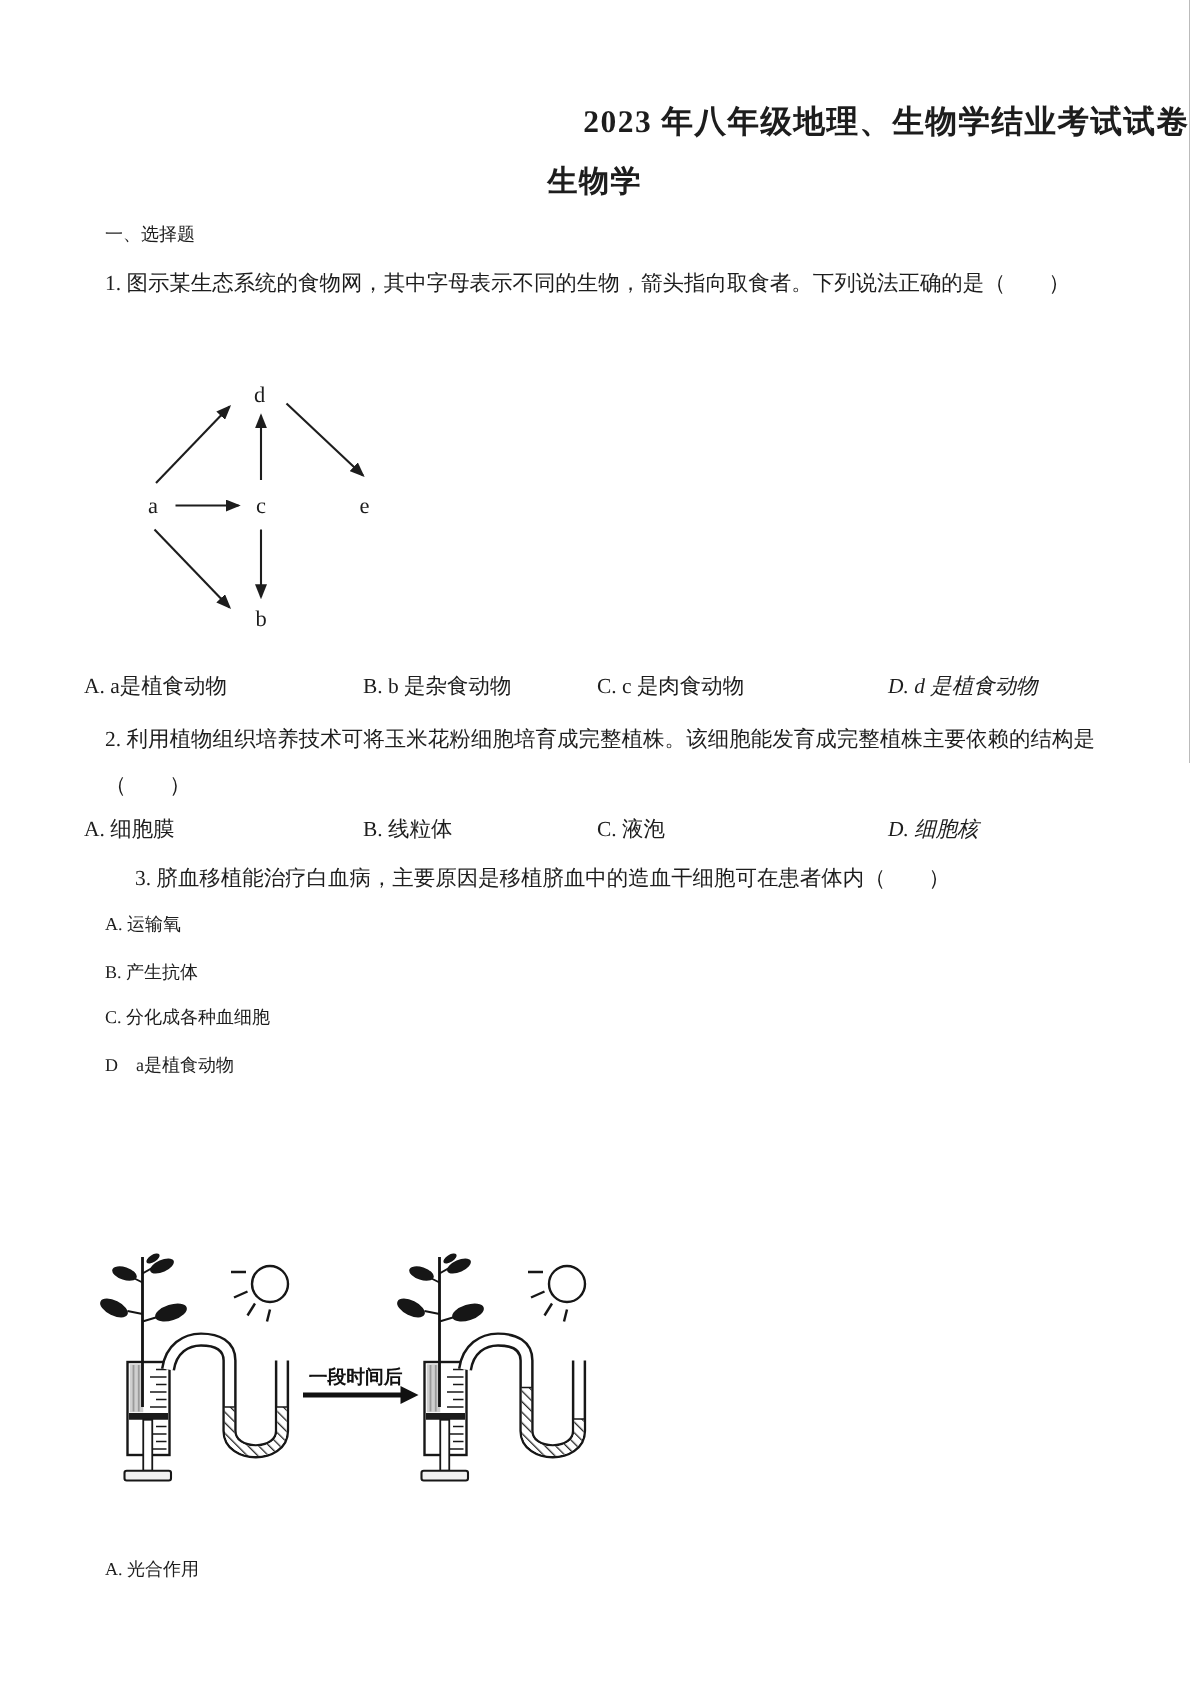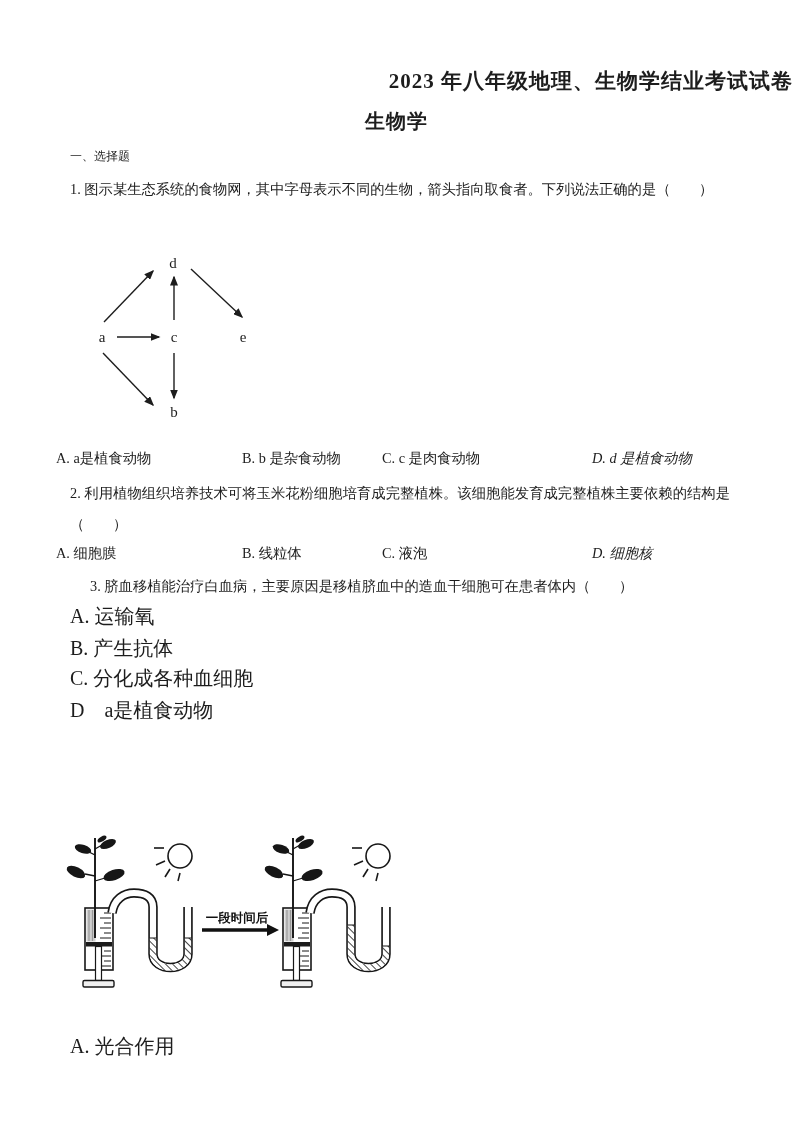--- a/index.html
+++ b/index.html
@@ -37,23 +37,23 @@
   .q1-stem{top:174px;}
   .q2-stem{top:478px;}
   .q3-stem{top:571px;margin-left:20px;}
   .q4-stem{top:737px;}
   .opt-row{left:0;top:0;width:793px;height:20px;font-size:14.3px;line-height:20px;}
   .row1{top:448px;}
   .row2{top:543px;padding-left:36px;}
   .opt-col{position:absolute;white-space:nowrap;}
   .col-a{left:56px;}
   .col-b{left:242px;text-align:center;}
-  .col-c{left:382px;}
+  .col-c{left:398px;}
   .col-d{left:592px;font-style:italic;}
-  .opt-stack{left:70px;font-size:20px;line-height:21px;white-space:nowrap;text-align:right;}
+  .opt-stack{left:70px;font-size:12px;line-height:21px;white-space:nowrap;text-align:right;}
   .q3-a{top:606px;}
   .q3-b{top:638px;}
   .q3-c{top:668px;}
   .q3-d{top:700px;}
   .q4-a{top:1036px;}
   .figure{display:block;}
   .fw-letter{
     font-family:"Liberation Serif","DejaVu Serif",serif;
     font-size:15px;fill:#1d1d1d;
   }

